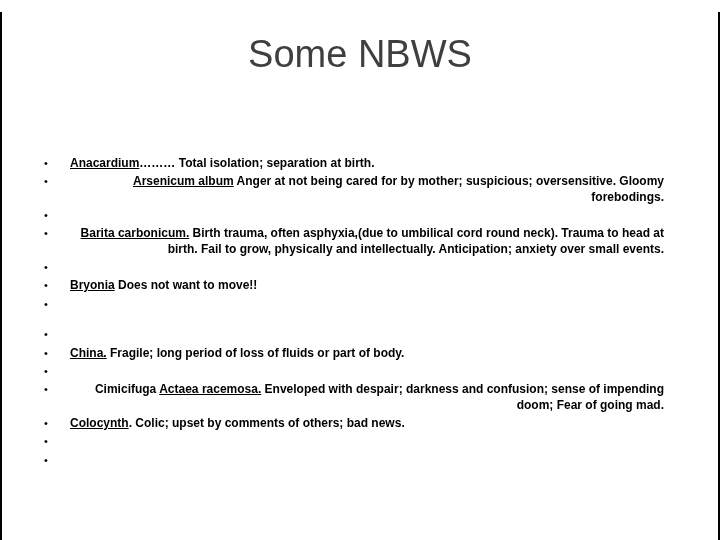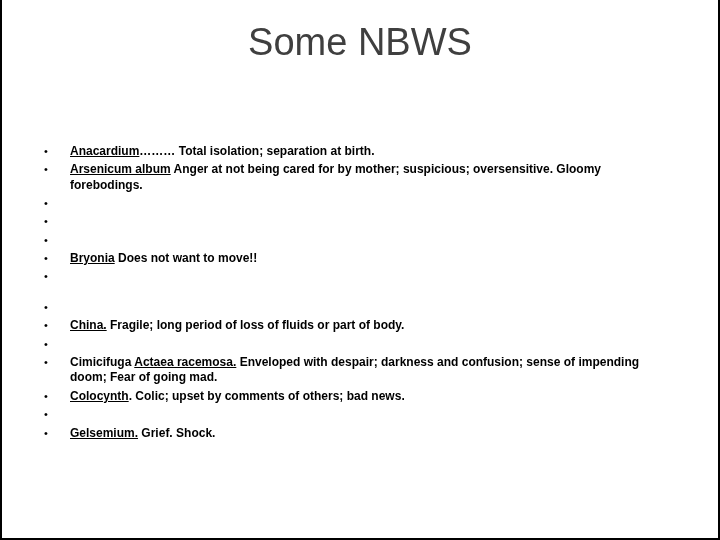--- a/index.html
+++ b/index.html
@@ -17,21 +17,21 @@
     box-sizing: border-box;
     width: 720px;
     height: 540px;
     background: #ffffff;
     border-left: 2px solid #000000;
     border-right: 2px solid #000000;
     border-bottom: 2px solid #000000;
     position: relative;
   }
   .title {
-    margin: 0;
+    margin: 12px;
     padding-top: 22px;
     text-align: center;
     font-size: 38px;
     font-weight: 400;
     color: #3f3f3f;
     line-height: 1.1;
   }
   .list {
     list-style: none;
     margin: 80px 0 0 0;
@@ -51,20 +51,21 @@
   }
   .bullet {
     flex: 0 0 26px;
     font-size: 11px;
     line-height: 1.4;
     color: #000000;
   }
   .content {
     max-width: 594px;
     font-weight: bold;
+    text-align: right;
   }
   .remedy {
     text-decoration: underline;
     font-weight: bold;
   }
   .empty-content {
     min-height: 15px;
   }
 </style>
 </head>
@@ -79,20 +80,21 @@
       </li>
       <li class="item">
         <span class="bullet">•</span>
         <span class="content"><span class="remedy">Arsenicum album</span><span> Anger at not being cared for by mother; suspicious; oversensitive.  Gloomy forebodings.</span></span>
       </li>
       <li class="item">
         <span class="bullet">•</span>
       </li>
       <li class="item">
         <span class="bullet">•</span>
+        <span class="content"><span class="remedy">Barita carbonicum.</span><span> Birth trauma, often asphyxia,(due to umbilical cord round neck). Trauma to head at birth. Fail to grow, physically and intellectually. Anticipation; anxiety over  small events.</span></span>
       </li>
       <li class="item">
         <span class="bullet">•</span>
         <span class="content empty-content"></span>
       </li>
       <li class="item">
         <span class="bullet">•</span>
         <span class="content"><span class="remedy">Bryonia</span><span> Does not want to move!!</span></span>
       </li>
       <li class="item">
@@ -114,16 +116,15 @@
       </li>
       <li class="item">
         <span class="bullet">•</span>
         <span class="content"><span class="remedy">Colocynth</span><span>. Colic; upset by comments of others; bad news.</span></span>
       </li>
       <li class="item">
         <span class="bullet">•</span>
       </li>
       <li class="item">
         <span class="bullet">•</span>
-        <span class="content"><span class="remedy">Gelsemium.</span><span> Grief. Shock.</span></span>
       </li>
     </ul>
 </div>
 
 </body></html>

